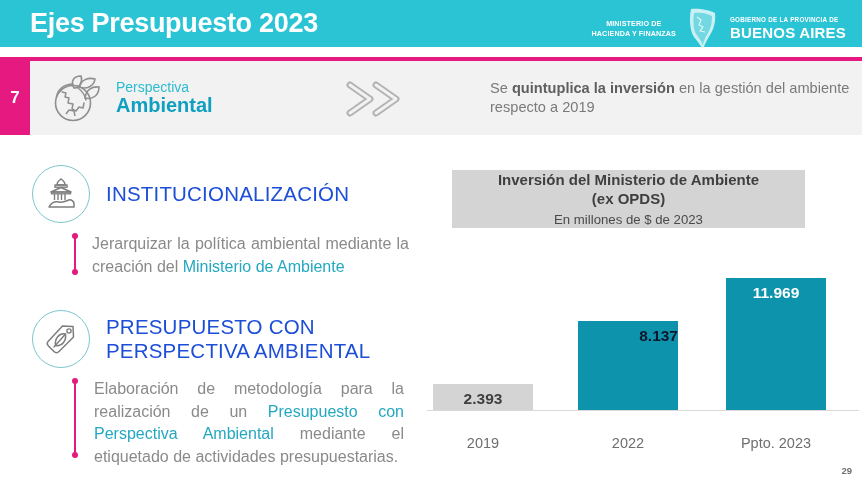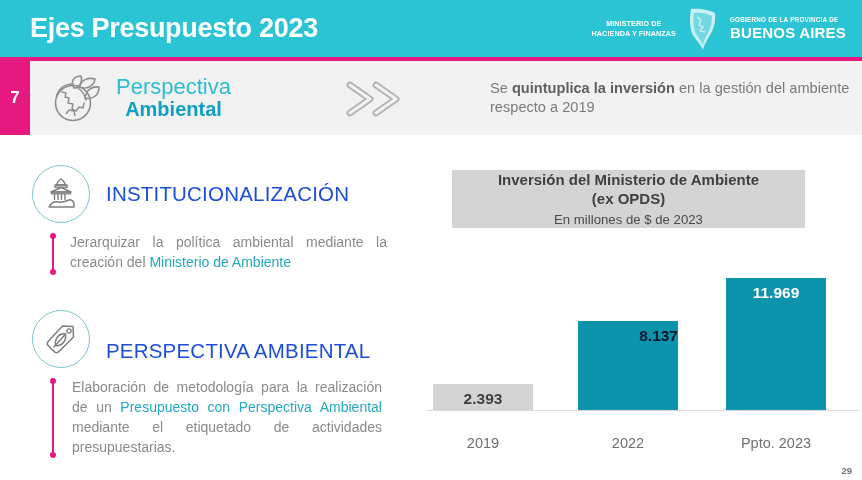--- a/index.html
+++ b/index.html
@@ -11,21 +11,21 @@
   }
   #slide {
     position: relative;
     width: 862px; height: 480px;
     background: #ffffff;
   }
 
   
   #header {
     position: absolute; left: 0; top: 0;
-    width: 862px; height: 57px;
+    width: 862px; height: 47px;
     background: #2bc4d4;
     display: flex; align-items: center;
   }
   #header-title {
     margin-left: 30px;
     color: #ffffff;
     font-size: 27px;
     font-weight: bold;
     letter-spacing: -0.3px;
     white-space: nowrap;
@@ -73,21 +73,21 @@
   #banner-body {
     position: absolute; left: 30px; top: 0;
     width: 832px; height: 74px;
     background: #f2f2f2;
     display: flex; align-items: center;
   }
   #globe-icon { margin-left: 18px; width: 60px; height: 52px; flex: none; }
   #banner-label {
     margin-left: 8px; line-height: 1.08; white-space: nowrap;
   }
-  #banner-label-line1 { font-size: 22px; color: #2bbcd0; display: block; }
+  #banner-label-line1 { font-size: 14px; color: #2bbcd0; display: block; }
   #banner-label-line2 { font-size: 20px; color: #0f9fc0; font-weight: bold; display: block; text-align: center; }
   #chevrons-icon {
     position: absolute; left: 312px; top: 16px;
     width: 74px; height: 44px;
   }
   #banner-statement {
     position: absolute; left: 460px; top: 50%;
     transform: translateY(-50%);
     width: 370px;
     font-size: 14.6px;
@@ -112,24 +112,24 @@
   }
   .feature-title {
     margin-left: 16px;
     font-size: 20.5px;
     color: #1d4ed8;
     line-height: 1.17;
     letter-spacing: 0.2px;
   }
   .feature-body {
     position: relative;
-    margin-left: 20px;
+    margin-left: 42px;
     margin-top: 10px;
     padding-left: 18px;
-    font-size: 14px;
+    font-size: 16px;
     color: #8a8a8a;
     line-height: 1.42;
     text-align: justify;
     width: 335px;
   }
   .feature-body .hl { color: #23a8c0; }
   .bullet-line {
     position: absolute; left: 0; top: 4px;
     width: 2px; background: #e5197f;
   }
@@ -279,21 +279,21 @@
       <div class="feature-head">
         <div class="feature-circle">
           <svg width="34" height="34" viewBox="0 0 34 34">
             <path d="M18.5 4 L29 4.5 L29.5 15 L15 29.5 C13.5 31 11.5 31 10 29.5 L4.5 24 C3 22.5 3 20.5 4.5 19 Z" fill="none" stroke="#7d7d7d" stroke-width="1.5" stroke-linejoin="round"></path>
             <circle cx="25" cy="9" r="2.1" fill="none" stroke="#7d7d7d" stroke-width="1.4"></circle>
             <path d="M21.5 12 C22.5 19 18 24.5 11.5 23.5 C10.5 16.5 15 11 21.5 12 Z" fill="none" stroke="#7d7d7d" stroke-width="1.5"></path>
             <line x1="21.5" y1="12" x2="10" y2="25" stroke="#7d7d7d" stroke-width="1.4" stroke-linecap="round"></line>
           </svg>
         </div>
         <div class="feature-title">
-          <br>
+          <span>PRESUPUESTO CON</span><br>
           <span>PERSPECTIVA AMBIENTAL</span>
         </div>
       </div>
       <div class="feature-body" style="width:330px;padding-left:20px;">
         <span class="bullet-line" style="height:72px;"></span>
         <span class="bullet-dot" style="top:0px;"></span>
         <span class="bullet-dot" style="top:74px;"></span>
         <span>Elaboración de metodología para la realización de un </span><span class="hl">Presupuesto con Perspectiva Ambiental</span><span> mediante el etiquetado de actividades presupuestarias.</span>
       </div>
     </div>

